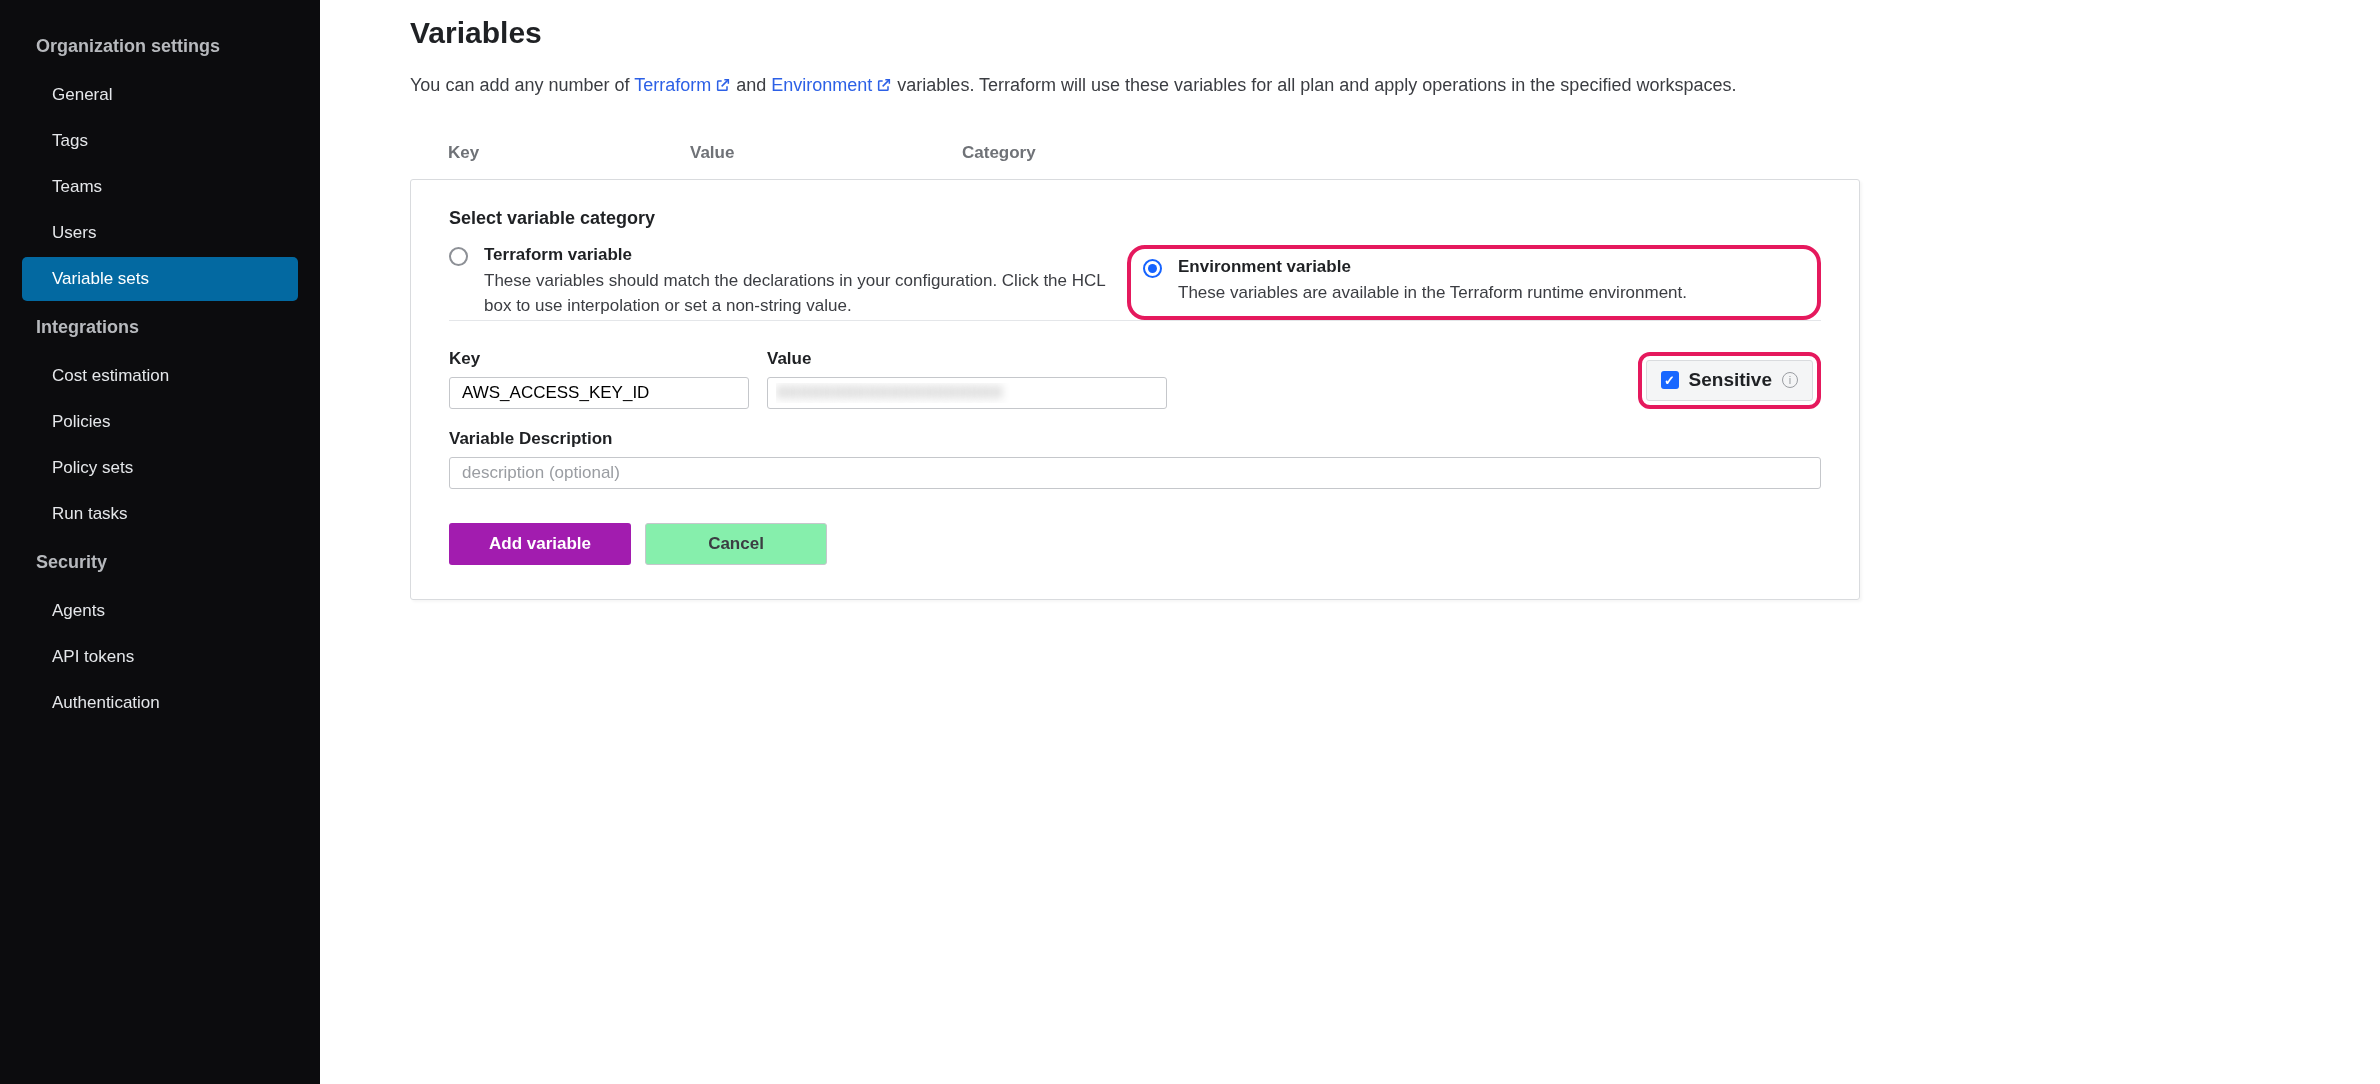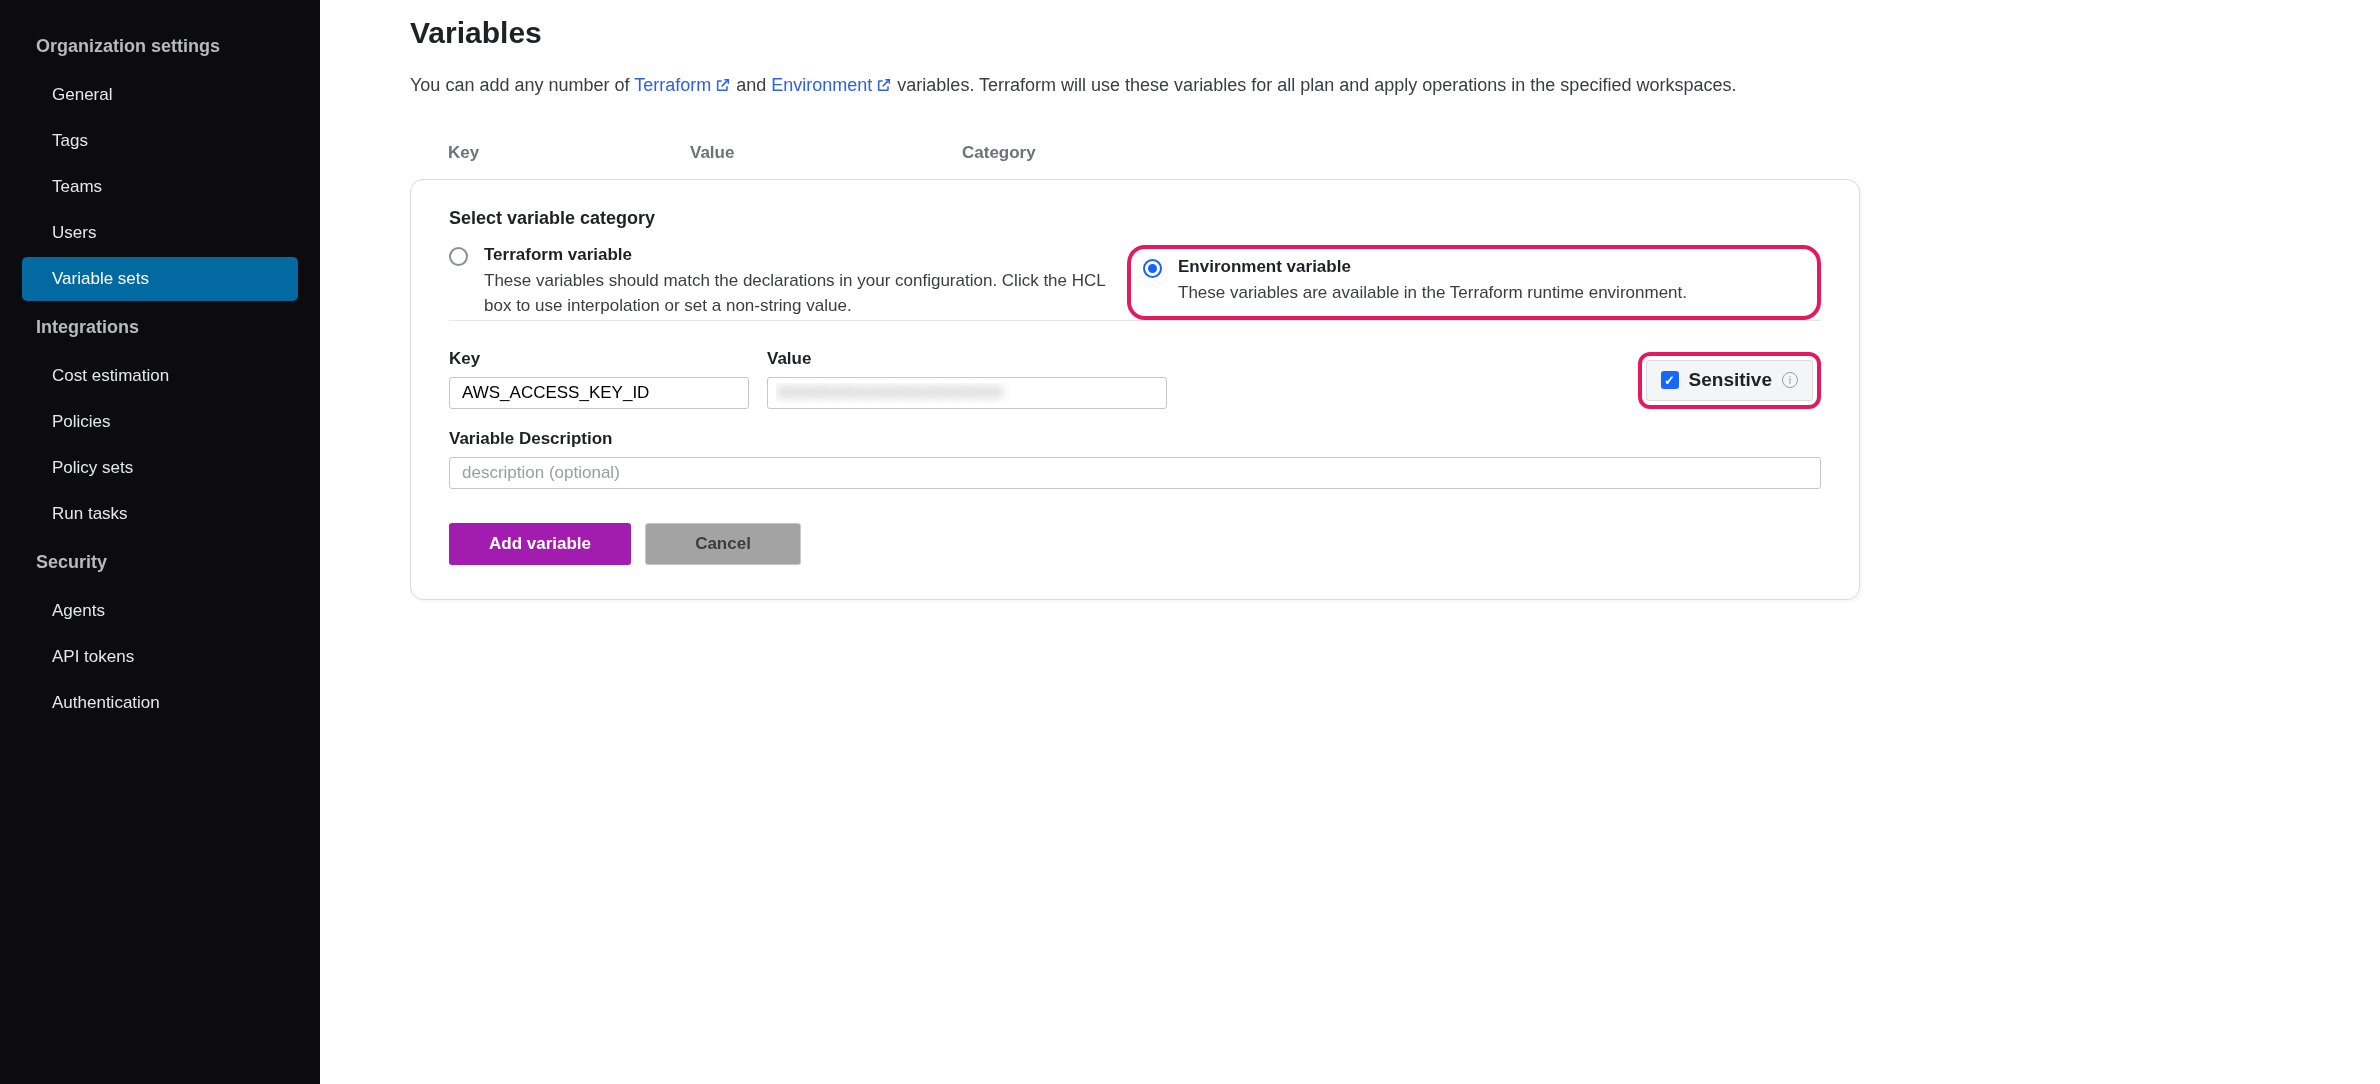--- a/index.html
+++ b/index.html
@@ -72,21 +72,21 @@
     color: #6f7277;
     font-weight: 600;
     font-size: 17px;
   }
   .th-key  { width: 242px; }
   .th-value{ width: 272px; }
   .th-cat  { flex: 1; }
 
   .card {
     border: 1px solid #d9dbde;
-    border-radius: 13px;
+    border-radius: 3px;
     padding: 28px 38px 34px 38px;
     box-shadow: 2px 2px 3px rgba(0,0,0,.04);
   }
 
   .sect-label {
     font-weight: 700;
     font-size: 18px;
     margin-bottom: 16px;
   }
   .radios {
@@ -171,21 +171,21 @@
   .desc-field .input::placeholder{color:#9a9da2;}
 
   .btn-row { display:flex; gap:14px;}
   .btn {
     height:42px; padding: 0 24px;
     border-radius:3px; font-size:17px; font-weight:600;
     display:flex; align-items:center; justify-content:center;
     cursor:pointer; border:1px solid transparent;
   }
   .btn-primary  { background:#a21caf; color:#fff; width:182px;}
-  .btn-secondary{ background:#a3a3a3; color:#3b3d42; border-color:#c5c7cb; width:156px;}
+  .btn-secondary{ background:#86efac; color:#3b3d42; border-color:#c5c7cb; width:182px;}
 </style>
 </head>
 <body>
 
 <nav class="sidebar">
   <div class="sidebar-section-title">Organization settings</div>
   <div class="sidebar-item">General</div>
   <div class="sidebar-item">Tags</div>
   <div class="sidebar-item">Teams</div>
   <div class="sidebar-item">Users</div>

